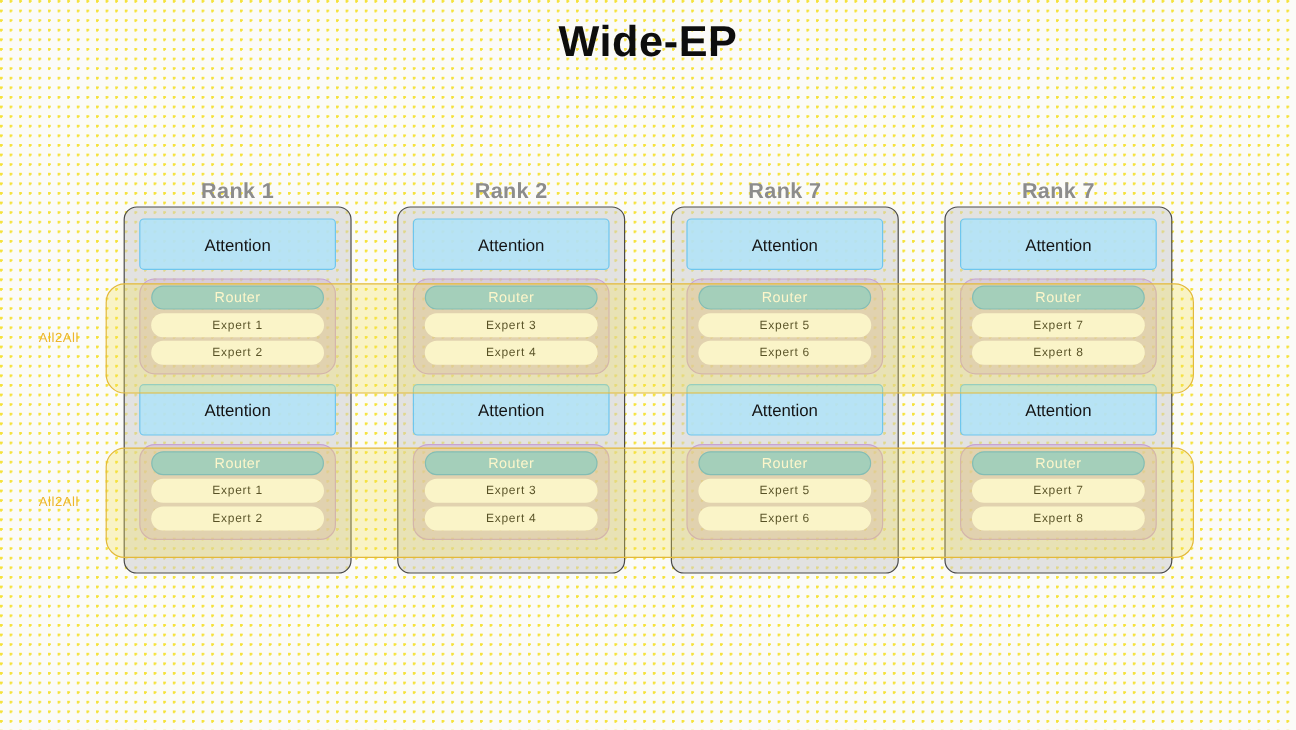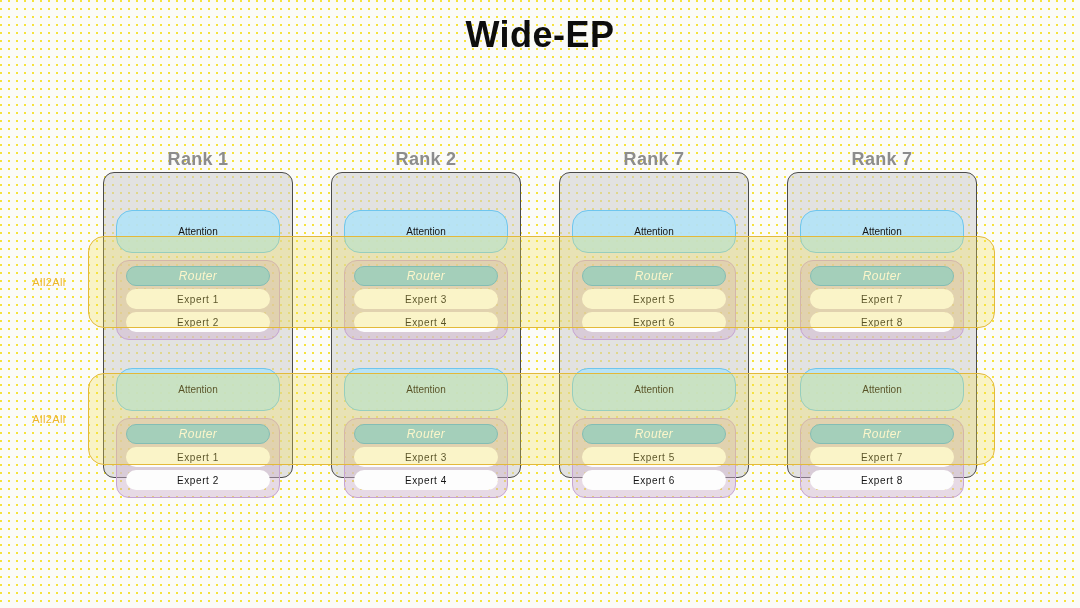--- a/index.html
+++ b/index.html
@@ -93,30 +93,29 @@
   .col-0, .rank-label.col-0 { left: 103px; }
   .col-1, .rank-label.col-1 { left: 331px; }
   .col-2, .rank-label.col-2 { left: 559px; }
   .col-3, .rank-label.col-3 { left: 787px; }
 
   
   .attention {
     position: relative;
     height: 43px;
     border: 1.5px solid #6ec6ee;
-    border-radius: 16px;
+    border-radius: 4px;
     background-color: rgba(176, 226, 247, 0.88);
     box-sizing: border-box;
     display: flex;
     align-items: center;
     justify-content: center;
-    font-size: 10px;
+    font-size: 14px;
     color: #141414;
     margin-bottom: 7px;
-    margin-top: 28px;
   }
 
   
   .moe {
     position: relative;
     height: 80px;
     border: 1.5px solid #c6a3d2;
     border-radius: 13px;
     background-color: rgba(206, 178, 206, 0.45);
     box-sizing: border-box;
@@ -130,21 +129,20 @@
     border-radius: 10px;
     background-color: #82c7e9;
     box-sizing: border-box;
     display: flex;
     align-items: center;
     justify-content: center;
     font-size: 12px;
     color: #ffffff;
     letter-spacing: 0.4px;
     margin-bottom: 3px;
-    font-style: italic;
   }
 
   .expert {
     height: 20px;
     border-radius: 10px;
     background-color: #fdfdfd;
     box-sizing: border-box;
     display: flex;
     align-items: center;
     justify-content: center;

